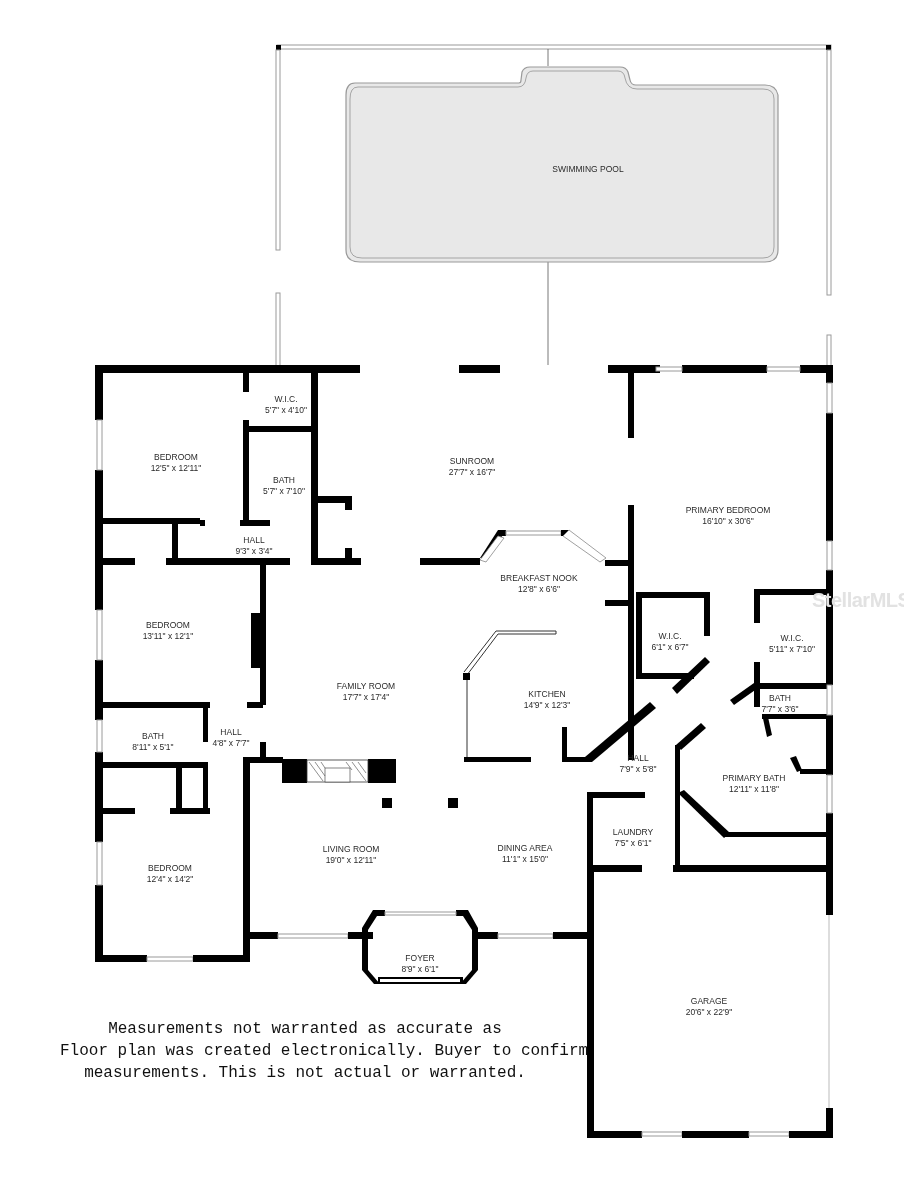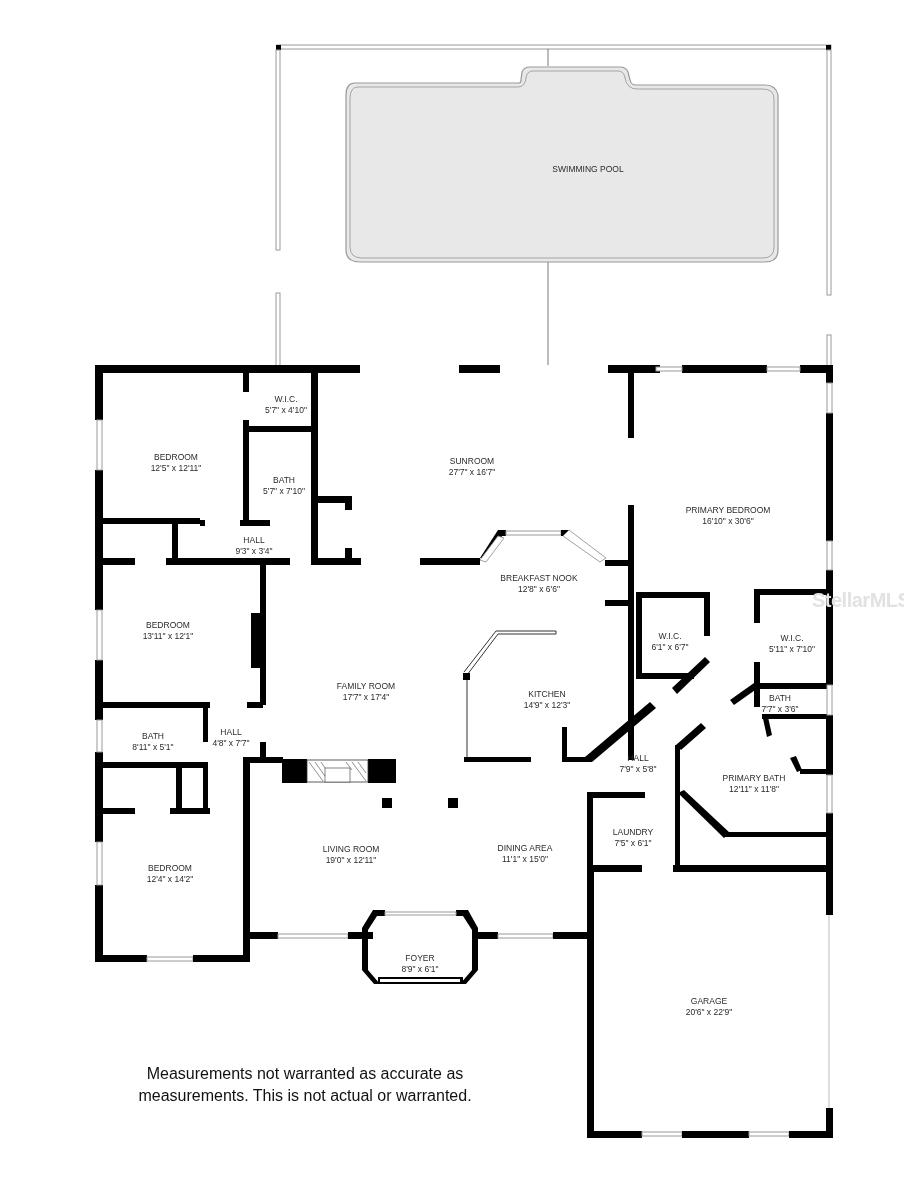--- a/index.html
+++ b/index.html
@@ -2,21 +2,21 @@
 <html><head>
   <meta charset="utf-8">
   <style>
     html, body { margin: 0; padding: 0; background: #ffffff; }
     body { width: 904px; height: 1200px; position: relative; overflow: hidden; font-family: "Liberation Sans", sans-serif; }
     #plan { position: absolute; left: 0; top: 0; width: 904px; height: 1200px; }
     .room-name { font-family: "Liberation Sans", sans-serif; font-size: 8.5px; fill: #2a2a2a; text-anchor: middle; }
     .room-dim { font-family: "Liberation Sans", sans-serif; font-size: 8.5px; fill: #2a2a2a; text-anchor: middle; }
     .wall { fill: #000; }
     .win { fill: #fff; stroke: #9a9a9a; stroke-width: 1; }
-    .disclaimer { position: absolute; left: 60px; top: 1063px; width: 490px; text-align: center; font-family: Liberation Sans, sans-serif; font-size: 16px; line-height: 22px; color: #111; }
+    .disclaimer { position: absolute; left: 60px; top: 1018px; width: 490px; text-align: center; font-family: Liberation Mono, monospace; font-size: 16px; line-height: 22px; color: #111; }
     .disclaimer div { white-space: nowrap; }
     .watermark { position: absolute; left: 812px; top: 589px; font-family: "Liberation Sans", sans-serif; font-size: 20px; font-weight: bold; color: #e2e2e2; letter-spacing: -0.5px; }
   </style>
 </head>
 <body>
 
 <svg id="plan" viewBox="0 0 904 1200" xmlns="http://www.w3.org/2000/svg">
 
   <g>
     <rect x="277" y="45" width="554" height="4" class="win"></rect>
@@ -275,14 +275,15 @@
       <text x="709" y="1004" class="room-name">GARAGE</text>
       <text x="709" y="1015" class="room-dim">20'6" x 22'9"</text>
     </g>
   </g>
 </svg>
 
 <div class="watermark">StellarMLS</div>
 
 <div class="disclaimer">
   <div>Measurements not warranted as accurate as</div>
+  <div>Floor plan was created electronically.  Buyer to confirm</div>
   <div>measurements. This is not actual or warranted.</div>
 </div>
 
 </body></html>

